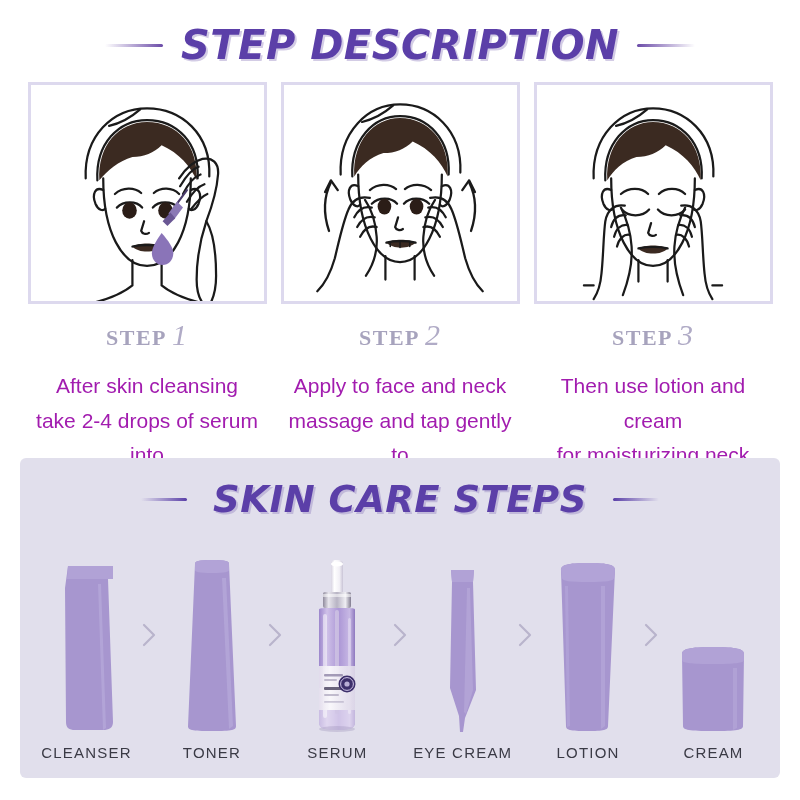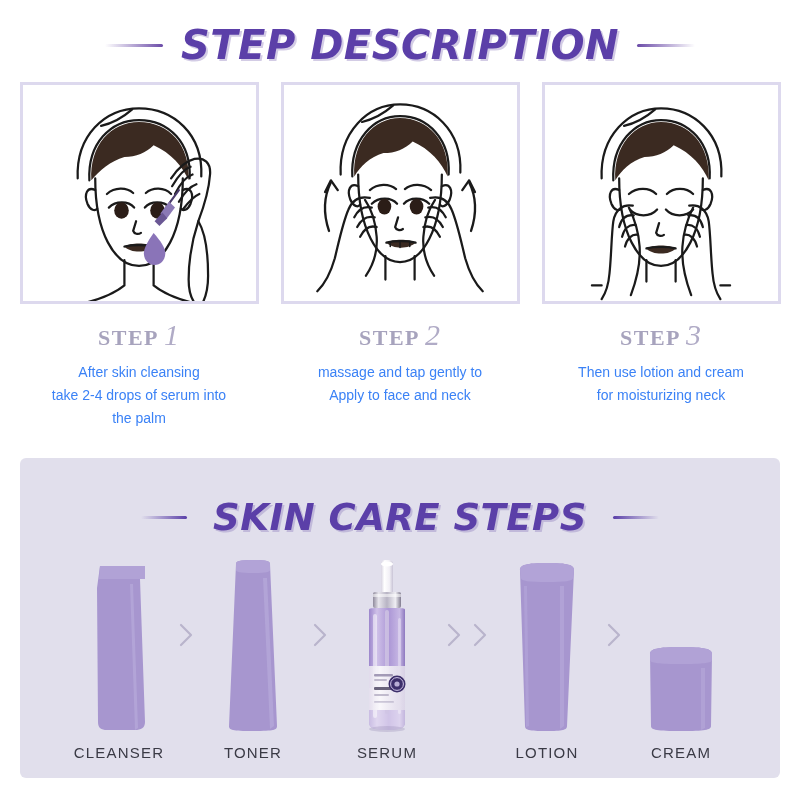--- a/index.html
+++ b/index.html
@@ -46,21 +46,21 @@
     font-size: 40px;
     letter-spacing: 0.5px;
     color: #5b3fa8;
     text-shadow: 2px 2px 0 rgba(120,100,175,0.33);
     white-space: nowrap;
   }
 
   .cards-row {
     display: flex;
     justify-content: center;
-    gap: 16px;
+    gap: 8px;
     margin-top: 14px;
   }
   .step-col {
     width: 245px;
     display: flex;
     flex-direction: column;
     align-items: center;
   }
   .illus-card {
     width: 239px;
@@ -93,25 +93,25 @@
     letter-spacing: 1.5px;
   }
   .step-head .step-num {
     font-style: italic;
     font-size: 30px;
     margin-left: 5px;
     color: #b0abc6;
   }
 
   .step-desc {
-    margin-top: 11px;
+    margin-top: 19px;
     font-family: "Liberation Sans", sans-serif;
-    font-size: 14px;
+    font-size: 21px;
     line-height: 1.65;
-    color: #3b82f6;
+    color: #a21caf;
     text-align: center;
     width: 245px;
   }
   .step-desc span { display: block; }
 
   
   .bottom-panel {
     position: absolute;
     left: 20px;
     top: 458px;
@@ -119,22 +119,21 @@
     height: 320px;
     background: #e1dfec;
     border-radius: 6px;
   }
 
   .sub-title-row {
     display: flex;
     align-items: center;
     justify-content: center;
     gap: 26px;
-    padding-top: 26px;
-    margin-top: 12px;
+    padding-top: 20px;
   }
   .sub-dash {
     width: 46px;
     height: 3px;
     background: linear-gradient(90deg, rgba(90,63,168,0) 0%, #5a3fa8 100%);
     border-radius: 2px;
   }
   .sub-dash.right {
     background: linear-gradient(90deg, #5a3fa8 0%, rgba(90,63,168,0) 100%);
   }
@@ -332,22 +331,22 @@
             <path d="M42 110 L48 98 L55 108"></path>
             <path d="M192 150 C198 132 198 116 190 100"></path>
             <path d="M196 110 L190 98 L183 108"></path>
           </g>
         </svg>
       </div>
       <div class="step-head">
         <span class="step-word">STEP</span><span class="step-num">2</span>
       </div>
       <div class="step-desc">
+        <span>Apply to face and neck</span>
         <span>massage and tap gently to</span>
-        <span>Apply to face and neck</span>
       </div>
     </div>
 
     <div class="step-col">
       <div class="illus-card">
         <svg viewBox="0 0 239 222">
           <g fill="none" stroke="#1a1a1a" stroke-width="2.3" stroke-linecap="round" stroke-linejoin="round">
             <path d="M58 96 C56 52 86 24 119 24 C152 24 183 50 181 94"></path>
             <path d="M70 98 C68 60 92 36 119 36 C148 36 171 60 169 96"></path>
             <path d="M113 25 C105 32 94 39 81 42"></path>
@@ -522,20 +521,30 @@
       </div>
       <div class="product-label">SERUM</div>
     </div>
 
     <div class="chevron">
       <svg width="18" height="26" viewBox="0 0 18 26">
         <path d="M4 3 L14 13 L4 23" fill="none" stroke="#b9b4cc" stroke-width="2.2" stroke-linecap="round" stroke-linejoin="round"></path>
       </svg>
     </div>
 
+    <div class="product-item">
+      <div class="product-art">
+        <svg width="46" height="168" viewBox="0 0 46 168">
+          <path d="M11 4 L34 4 L33 16 L36 124 L25 152 L23 166 L20 166 L19 150 L10 122 L12 16 Z" fill="#a796cf"></path>
+          <path d="M11 4 L34 4 L33 16 L12 16 Z" fill="#b1a2d6"></path>
+          <path d="M30 22 L33 124 L26 148 L24 146 L27 22 Z" fill="#b6a8d9" opacity="0.7"></path>
+        </svg>
+      </div>
+      <div class="product-label">EYE CREAM</div>
+    </div>
 
     <div class="chevron">
       <svg width="18" height="26" viewBox="0 0 18 26">
         <path d="M4 3 L14 13 L4 23" fill="none" stroke="#b9b4cc" stroke-width="2.2" stroke-linecap="round" stroke-linejoin="round"></path>
       </svg>
     </div>
 
     <div class="product-item">
       <div class="product-art">
         <svg width="74" height="174" viewBox="0 0 74 174">

